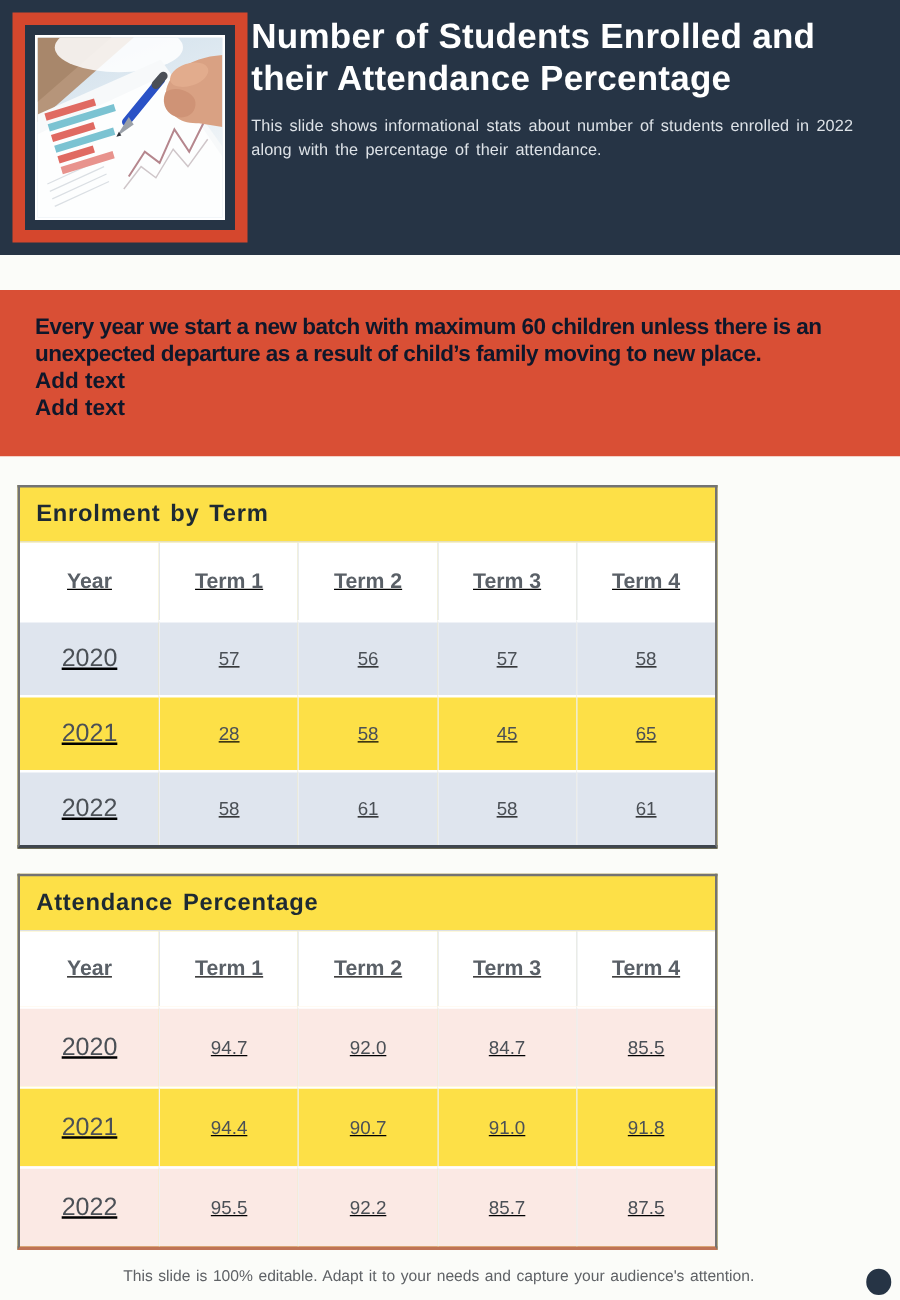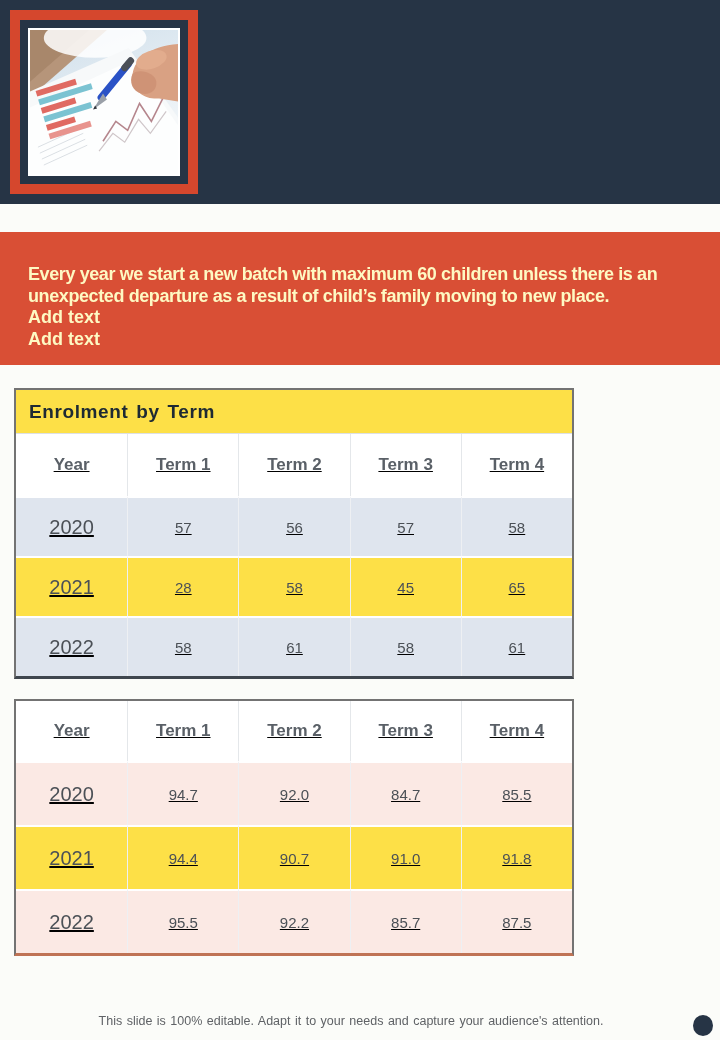--- a/index.html
+++ b/index.html
@@ -22,22 +22,22 @@
     color:#ffffff; font-size:28px; line-height:34px; font-weight:bold;
     letter-spacing:0.2px;
   }
   .slide-subtitle {
     margin-top:11px; color:#dde2e7; font-size:13px; line-height:19px;
     word-spacing:2px; letter-spacing:0.1px; max-width:512px;
   }
   
   .callout {
     position:absolute; left:0; top:232px; width:720px; height:133px;
-    background:#d94f35; padding:32px 28px;
-    color:#fef9c3; font-weight:bold; font-size:18px; line-height:21.5px;
+    background:#d94f35; padding:19px 28px;
+    color:#0f172a; font-weight:bold; font-size:18px; line-height:21.5px;
     letter-spacing:-0.4px;
   }
   .callout .add-text { letter-spacing:0; }
   
   .tbl-wrap {
     position:absolute; left:14px; width:560px; background:#fde047;
     border:2px solid #737373;
   }
   .tbl-wrap.t1 { top:388px; border-bottom:3px solid #3f464e; }
   .tbl-wrap.t2 { top:699px; border-bottom:3px solid #bf7355; }
@@ -123,20 +123,24 @@
           <path d="M104,44 C100,52 104,62 113,64 C122,66 129,60 128,52 C127,44 112,38 104,44 Z" fill="#cf9376"></path>
           <ellipse cx="123" cy="30" rx="16" ry="9" fill="#e2ac8d" transform="rotate(-18 123 30)"></ellipse>
 
           <line x1="100" y1="34" x2="72" y2="68" stroke="#2a52c6" stroke-width="7" stroke-linecap="round"></line>
           <line x1="102" y1="31" x2="96" y2="38" stroke="#4a4f57" stroke-width="7" stroke-linecap="round"></line>
           <polygon points="74,64 78,70 64,80" fill="#9aa0a8"></polygon>
           <polygon points="66,76 64,80 68,79" fill="#2f333a"></polygon>
         </svg>
       </div>
     </div>
+    <div class="title-block">
+      <h1 class="slide-title">Number of Students Enrolled and their Attendance Percentage</h1>
+      <p class="slide-subtitle">This slide shows informational stats about number of students enrolled in 2022 along with the percentage of their attendance.</p>
+    </div>
   </header>
 
   <section class="callout">
     <div>Every year we start a new batch with maximum 60 children unless there is an unexpected departure as a result of child’s family moving to new place.</div>
     <div class="add-text">Add text</div>
     <div class="add-text">Add text</div>
   </section>
 
   <section class="tbl-wrap t1">
     <div class="tbl-title">Enrolment by Term</div>
@@ -170,20 +174,21 @@
           <td>58</td>
           <td>61</td>
           <td>58</td>
           <td>61</td>
         </tr>
       </tbody>
     </table>
   </section>
 
   <section class="tbl-wrap t2">
+    <div class="tbl-title">Attendance Percentage</div>
     <table>
       <thead>
         <tr>
           <th>Year</th>
           <th>Term 1</th>
           <th>Term 2</th>
           <th>Term 3</th>
           <th>Term 4</th>
         </tr>
       </thead>

